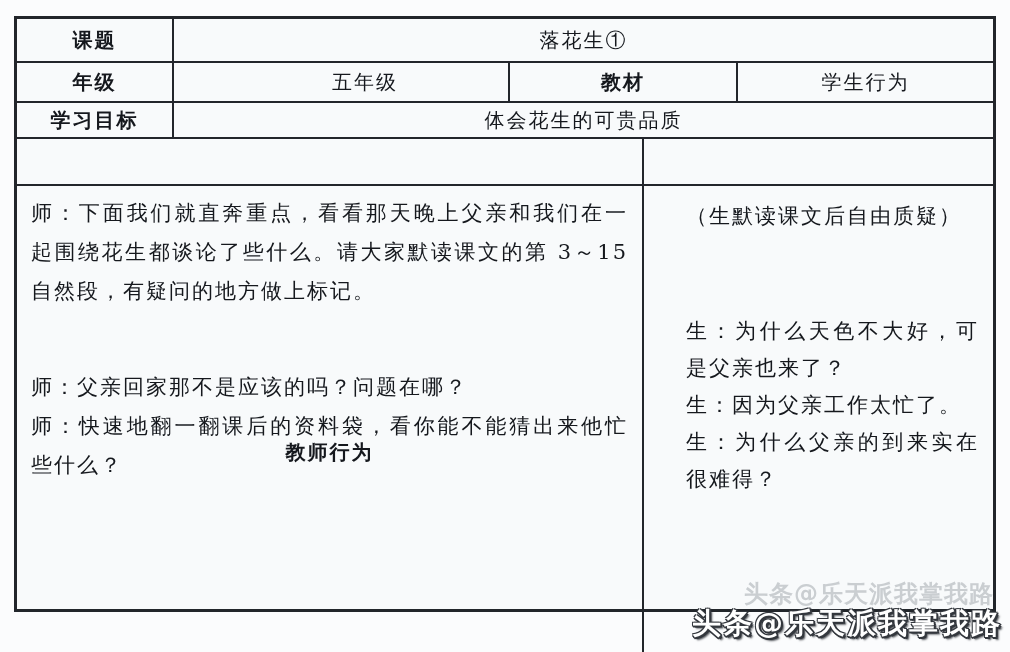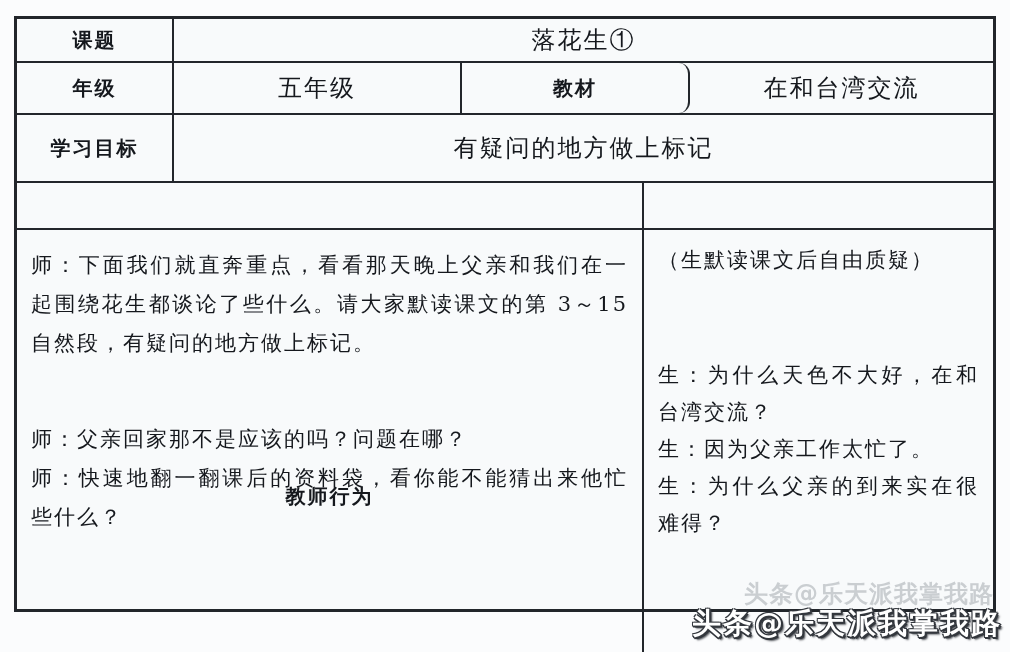--- a/index.html
+++ b/index.html
@@ -34,51 +34,51 @@
   .cell {
     box-sizing: border-box;
     border-right: 2px solid #22262b;
     display: flex;
     align-items: center;
     justify-content: center;
     overflow: hidden;
   }
   .cell.end { border-right: none; }
   .row-meta1 { height: 44px; }
-  .row-meta2 { height: 52px; }
-  .row-meta3 { height: 68px; }
+  .row-meta2 { height: 40px; }
+  .row-meta3 { height: 36px; }
   .row-heads { height: 47px; flex-direction: column; }
   .w-label { width: 157px; flex: 0 0 157px; }
-  .w-grade { width: 288px; flex: 0 0 288px; }
-  .w-book  { width: 228px; flex: 0 0 228px; border-radius: 11px; }
+  .w-grade { width: 288px; flex: 0 0 288px; margin-left: 48px; }
+  .w-book  { width: 228px; flex: 0 0 228px; }
   .w-rest  { flex: 1 1 auto; }
   .w-teacher { width: 627px; flex: 0 0 627px; }
   .label-text, .head-text {
     font-family: "DejaVu Sans", "Liberation Sans", sans-serif;
     font-weight: 700;
     font-size: 20px;
     letter-spacing: 2px;
   }
   .value-text {
-    font-size: 24px;
+    font-size: 20px;
     letter-spacing: 2px;
   }
   .content-cell {
     align-items: flex-start;
     justify-content: flex-start;
     display: block;
-    padding: 16px 14px 6px 14px;
+    padding: 8px 14px 6px 14px;
     font-size: 21px;
     letter-spacing: 2px;
     text-align: justify;
   }
   .content-cell p { margin: 0; }
   .teacher-cell { line-height: 39px; }
   .teacher-cell p.gap-before { margin-top: 57px; }
-  .student-cell { line-height: 37px; padding-top: 12px; }
+  .student-cell { line-height: 37px; padding-top: 12px; margin-left: 28px; }
   .student-cell p.big-gap-before { margin-top: 78px; }
   .watermark {
     position: absolute;
     right: 8px;
     bottom: 8px;
     font-family: "DejaVu Sans", "Liberation Sans", sans-serif;
     font-weight: 700;
     font-size: 29px;
     letter-spacing: 2px;
     color: #ffffff;
@@ -121,51 +121,51 @@
       <div class="cell w-label">
         <span class="label-text">年级</span>
       </div>
       <div class="cell w-grade">
         <span class="value-text">五年级</span>
       </div>
       <div class="cell w-book">
         <span class="label-text">教材</span>
       </div>
       <div class="cell w-rest end">
-        <span class="value-text">在和台湾交流</span>
+        <span class="value-text">学生行为</span>
       </div>
     </div>
 
     <div class="t-row row-meta3">
       <div class="cell w-label">
         <span class="label-text">学习目标</span>
       </div>
       <div class="cell w-rest end">
-        <span class="value-text">有疑问的地方做上标记</span>
+        <span class="value-text">体会花生的可贵品质</span>
       </div>
     </div>
 
     <div class="t-row row-heads">
       <div class="cell w-teacher">
         <span class="head-text">教师行为</span>
       </div>
       <div class="cell w-rest end">
         <span class="head-text">学生行为</span>
       </div>
     </div>
 
     <div class="t-row last">
       <div class="cell w-teacher content-cell teacher-cell">
         <p>师：下面我们就直奔重点，看看那天晚上父亲和我们在一起围绕花生都谈论了些什么。请大家默读课文的第 3～15 自然段，有疑问的地方做上标记。</p>
         <p class="gap-before">师：父亲回家那不是应该的吗？问题在哪？</p>
         <p>师：快速地翻一翻课后的资料袋，看你能不能猜出来他忙些什么？</p>
       </div>
       <div class="cell w-rest end content-cell student-cell">
         <p>（生默读课文后自由质疑）</p>
-        <p class="big-gap-before">生：为什么天色不大好，在和台湾交流？</p>
+        <p class="big-gap-before">生：为什么天色不大好，可是父亲也来了？</p>
         <p>生：因为父亲工作太忙了。</p>
         <p>生：为什么父亲的到来实在很难得？</p>
       </div>
     </div>
 
   </div>
 
   <div class="watermark-echo">头条@乐天派我掌我路</div>
   <div class="watermark">头条@乐天派我掌我路</div>
 

